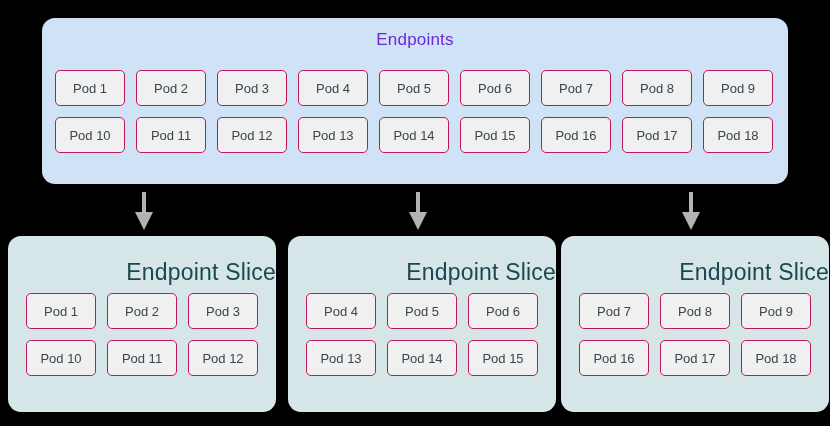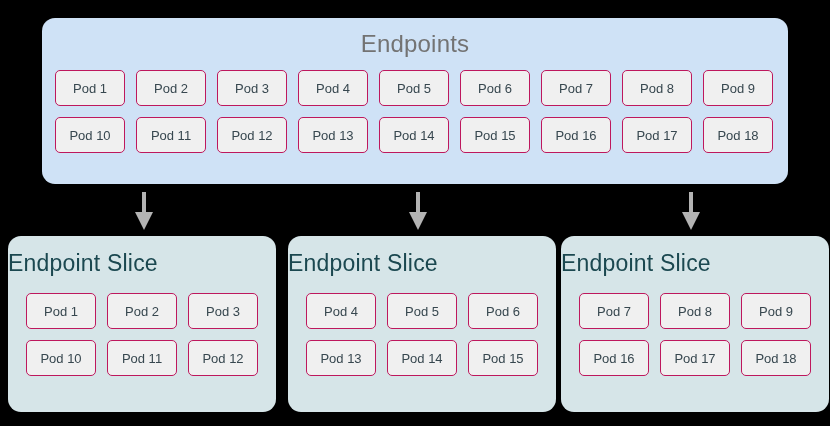--- a/index.html
+++ b/index.html
@@ -29,23 +29,23 @@
     background: #cfe2f6;
     border-radius: 13px;
   }
 
   .endpoints-title {
     position: absolute;
     top: 12px;
     left: 0;
     width: 100%;
     text-align: center;
-    font-size: 24px;
+    font-size: 17px;
     font-weight: 400;
-    color: #737373;
+    color: #6d28d9;
     letter-spacing: 0.2px;
   }
 
   .pod-rows {
     position: absolute;
     top: 52px;
     left: 13px;
     right: 13px;
   }
 
@@ -88,24 +88,24 @@
     height: 176px;
     background: #d6e5e8;
     border-radius: 13px;
   }
   .slice-1 { left: 8px; }
   .slice-2 { left: 288px; }
   .slice-3 { left: 561px; }
 
   .slice-title {
     position: absolute;
-    top: 14px;
+    top: 23px;
     left: 0;
     width: 100%;
-    text-align: left;
+    text-align: right;
     font-size: 23px;
     font-weight: 400;
     color: #1b4850;
     letter-spacing: 0.2px;
   }
 
   .slice-rows {
     position: absolute;
     top: 57px;
     left: 0;

